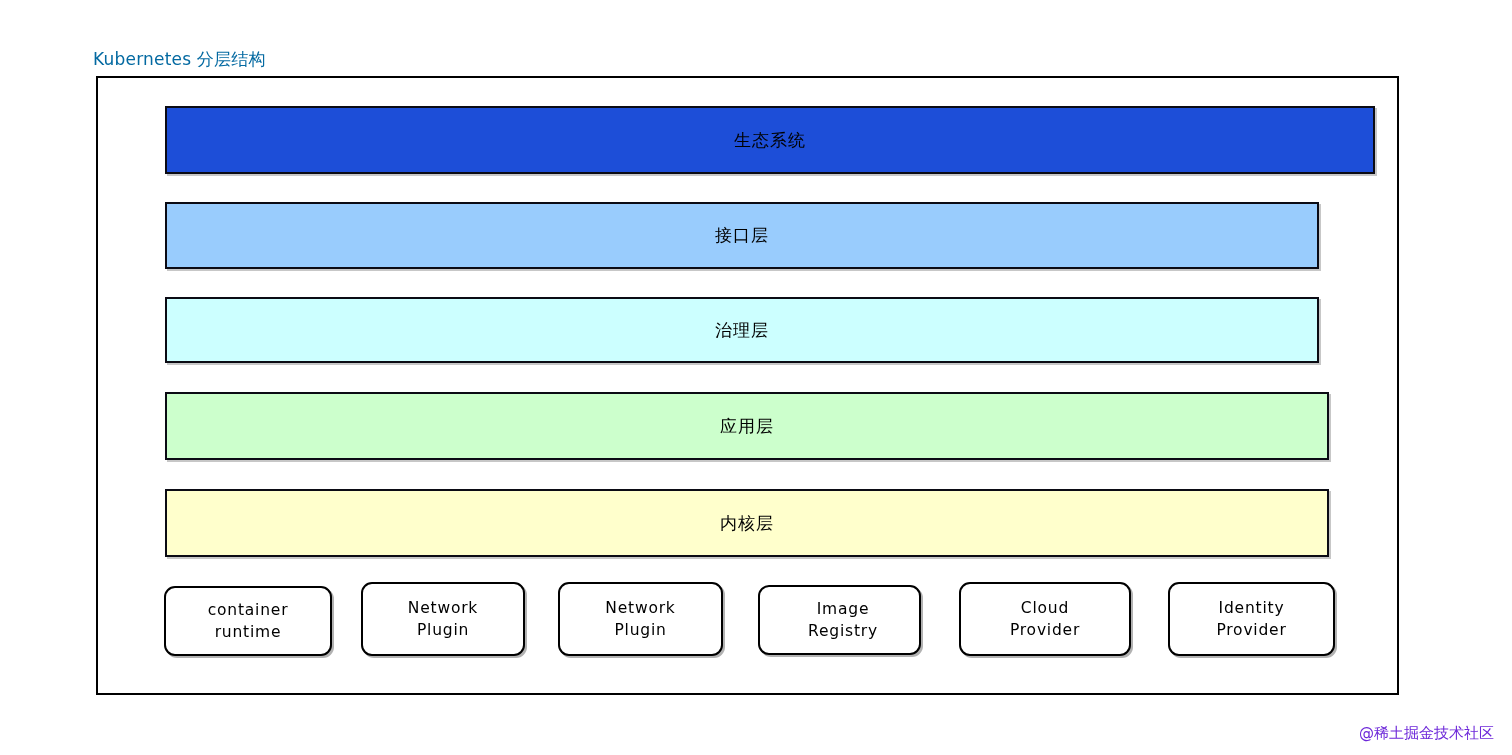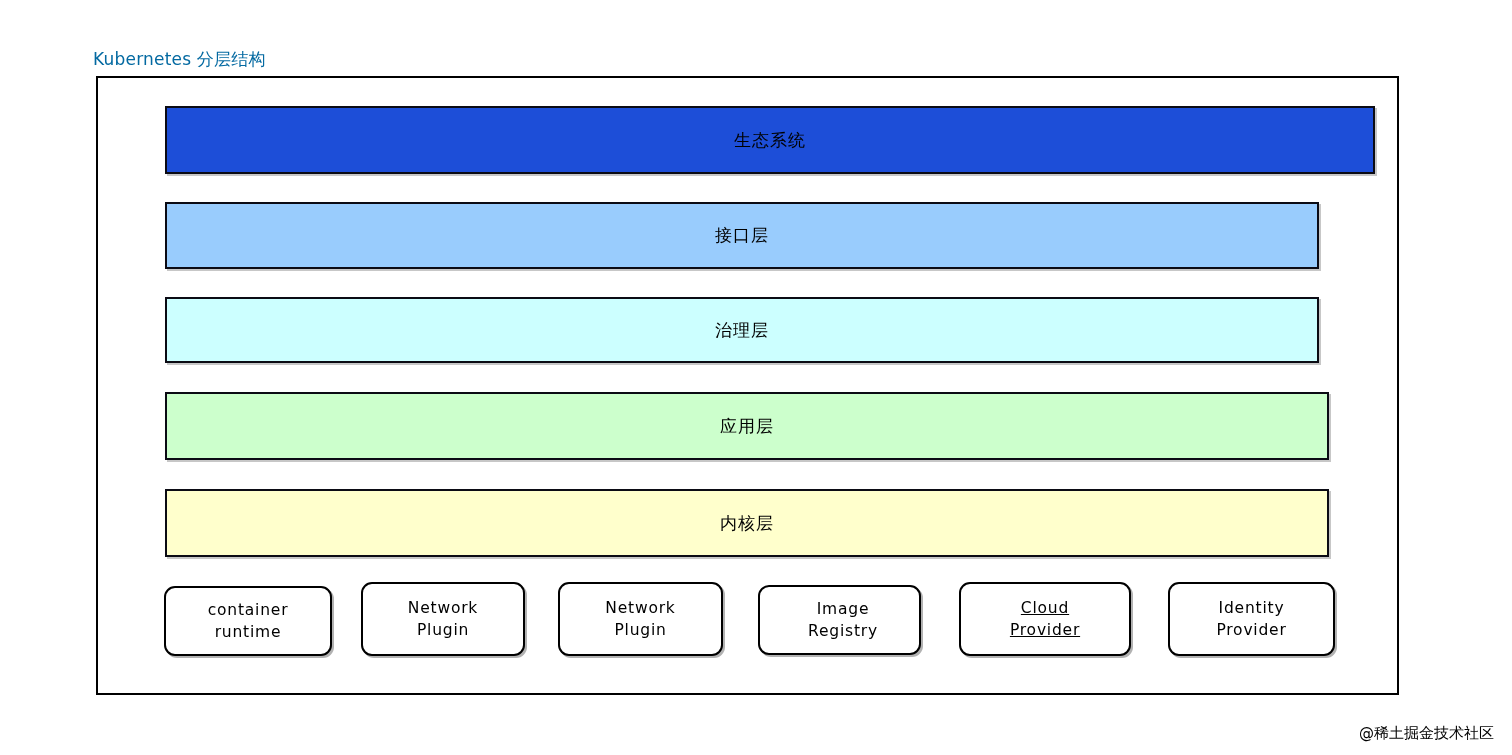--- a/index.html
+++ b/index.html
@@ -83,21 +83,21 @@
     letter-spacing: 0.8px;
     white-space: nowrap;
   }
 
   
   .watermark {
     position: absolute;
     right: 18px;
     bottom: 12px;
     font-size: 15px;
-    color: #000000;
+    color: #6d28d9;
     white-space: nowrap;
     user-select: none;
   }
 </style>
 </head>
 <body>
 
 <div id="diagram-root">
 
   <div class="diagram-title">Kubernetes 分层结构</div>
@@ -132,21 +132,21 @@
         <span class="plugin-line">Plugin</span>
       </div>
       <div class="plugin-box" style="left: 558px; top: 582px; width: 165px; height: 74px;">
         <span class="plugin-line">Network</span>
         <span class="plugin-line">Plugin</span>
       </div>
       <div class="plugin-box" style="left: 758px; top: 585px; width: 163px; height: 70px; padding-left: 7px;">
         <span class="plugin-line">Image</span>
         <span class="plugin-line">Registry</span>
       </div>
-      <div class="plugin-box" style="left: 959px; top: 582px; width: 172px; height: 74px; text-decoration: underline;">
+      <div class="plugin-box" style="left: 959px; top: 582px; width: 172px; height: 74px;">
         <span class="plugin-line">Cloud</span>
         <span class="plugin-line">Provider</span>
       </div>
       <div class="plugin-box" style="left: 1168px; top: 582px; width: 167px; height: 74px;">
         <span class="plugin-line">Identity</span>
         <span class="plugin-line">Provider</span>
       </div>
     </div>
 
   <div class="watermark">@稀土掘金技术社区</div>

